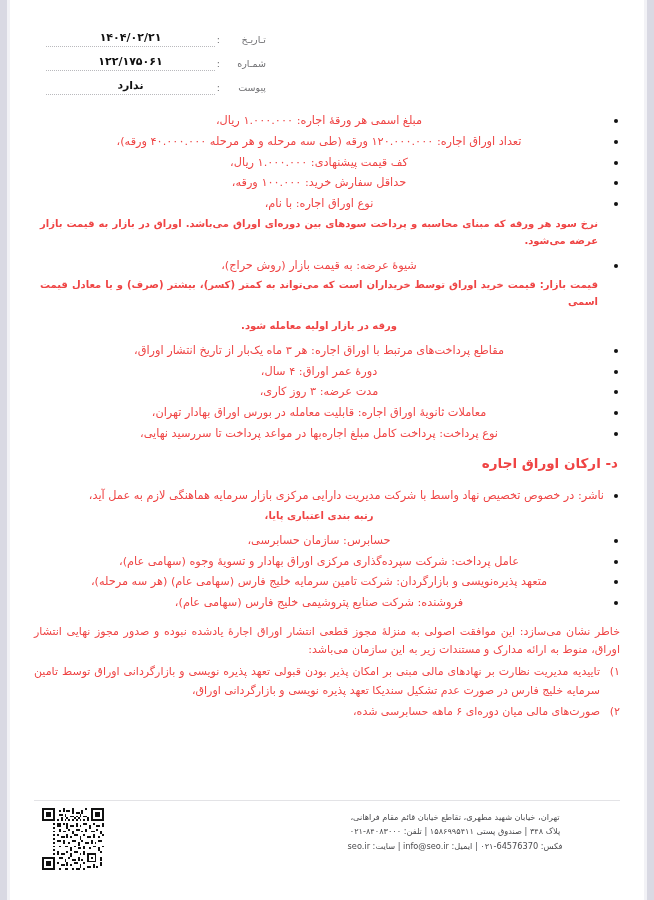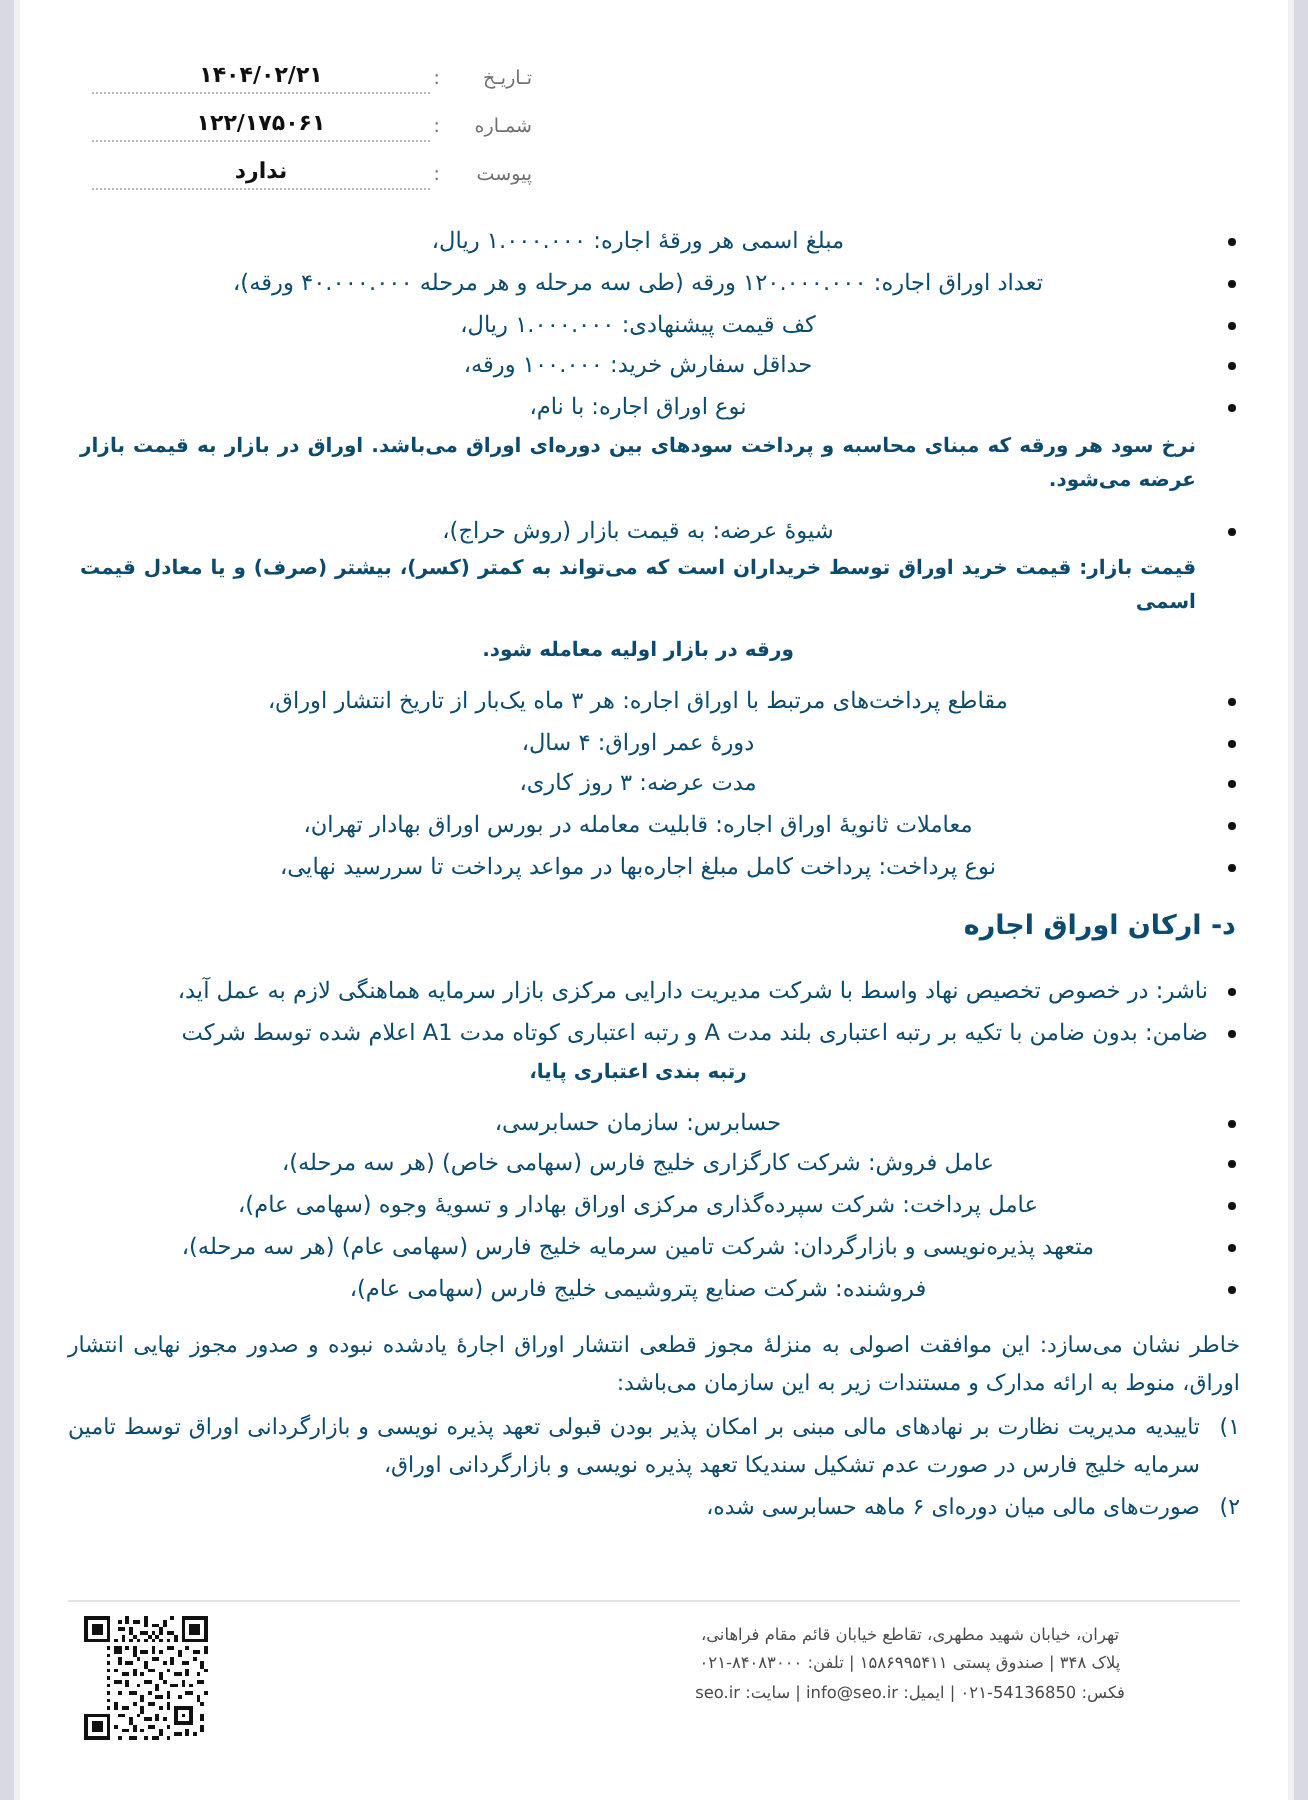--- a/index.html
+++ b/index.html
@@ -121,21 +121,21 @@
     padding-bottom: 2px;
   }
 
   
   .content {
     position: absolute;
     top: 112px;
     right: 24px;
     left: 24px;
     direction: rtl;
-    color: #0c4a6e;
+    color: #ef4444;
   }
   ul.bullets {
     list-style: none;
     margin: 0;
     padding: 0;
   }
   li.bullet {
     position: relative;
     font-size: 11.3px;
     line-height: 1.62;
@@ -319,32 +319,26 @@
           <span class="bullet-inner">نوع پرداخت: پرداخت کامل مبلغ اجاره‌بها در مواعد پرداخت تا سررسید نهایی،</span>
         </li>
       </ul>
 
       <h2 class="section">د- ارکان اوراق اجاره</h2>
 
       <ul class="bullets">
         <li class="bullet">
           <span class="bullet-inner">ناشر: در خصوص تخصیص نهاد واسط با شرکت مدیریت دارایی مرکزی بازار سرمایه هماهنگی لازم به عمل آید،</span>
         </li>
-        <li class="bullet">
-          <span class="bullet-inner">ضامن: بدون ضامن با تکیه بر رتبه اعتباری بلند مدت A و رتبه اعتباری کوتاه مدت A1 اعلام شده توسط شرکت</span>
-        </li>
       </ul>
       <p class="sub last-ctr">رتبه بندی اعتباری پایا،</p>
 
       <ul class="bullets">
         <li class="bullet ctr">
           <span class="bullet-inner">حسابرس: سازمان حسابرسی،</span>
-        </li>
-        <li class="bullet ctr">
-          <span class="bullet-inner">عامل فروش: شرکت کارگزاری خلیج فارس (سهامی خاص) (هر سه مرحله)،</span>
         </li>
         <li class="bullet ctr">
           <span class="bullet-inner">عامل پرداخت: شرکت سپرده‌گذاری مرکزی اوراق بهادار و تسویهٔ وجوه (سهامی عام)،</span>
         </li>
         <li class="bullet ctr">
           <span class="bullet-inner">متعهد پذیره‌نویسی و بازارگردان: شرکت تامین سرمایه خلیج فارس (سهامی عام) (هر سه مرحله)،</span>
         </li>
         <li class="bullet ctr">
           <span class="bullet-inner">فروشنده: شرکت صنایع پتروشیمی خلیج فارس (سهامی عام)،</span>
         </li>
@@ -515,18 +509,18 @@
             <rect x="12" y="32" width="2" height="1"></rect>
           <rect x="16" y="32" width="1" height="1"></rect>
             <rect x="18" y="32" width="2" height="1"></rect>
           <rect x="22" y="32" width="1" height="1"></rect>
         </g>
       </svg>
 
       <div class="addr">
         <div>تهران، خیابان شهید مطهری، تقاطع خیابان قائم مقام فراهانی،</div>
         <div>پلاک ۳۴۸ | صندوق پستی ۱۵۸۶۹۹۵۴۱۱ | تلفن: ۸۴۰۸۳۰۰۰-۰۲۱</div>
-        <div>فکس: 54136850-۰۲۱ | ایمیل: info@seo.ir | سایت: seo.ir</div>
+        <div>فکس: 64576370-۰۲۱ | ایمیل: info@seo.ir | سایت: seo.ir</div>
       </div>
     </div>
 
   </div>
 </div>
 
 </body></html>

